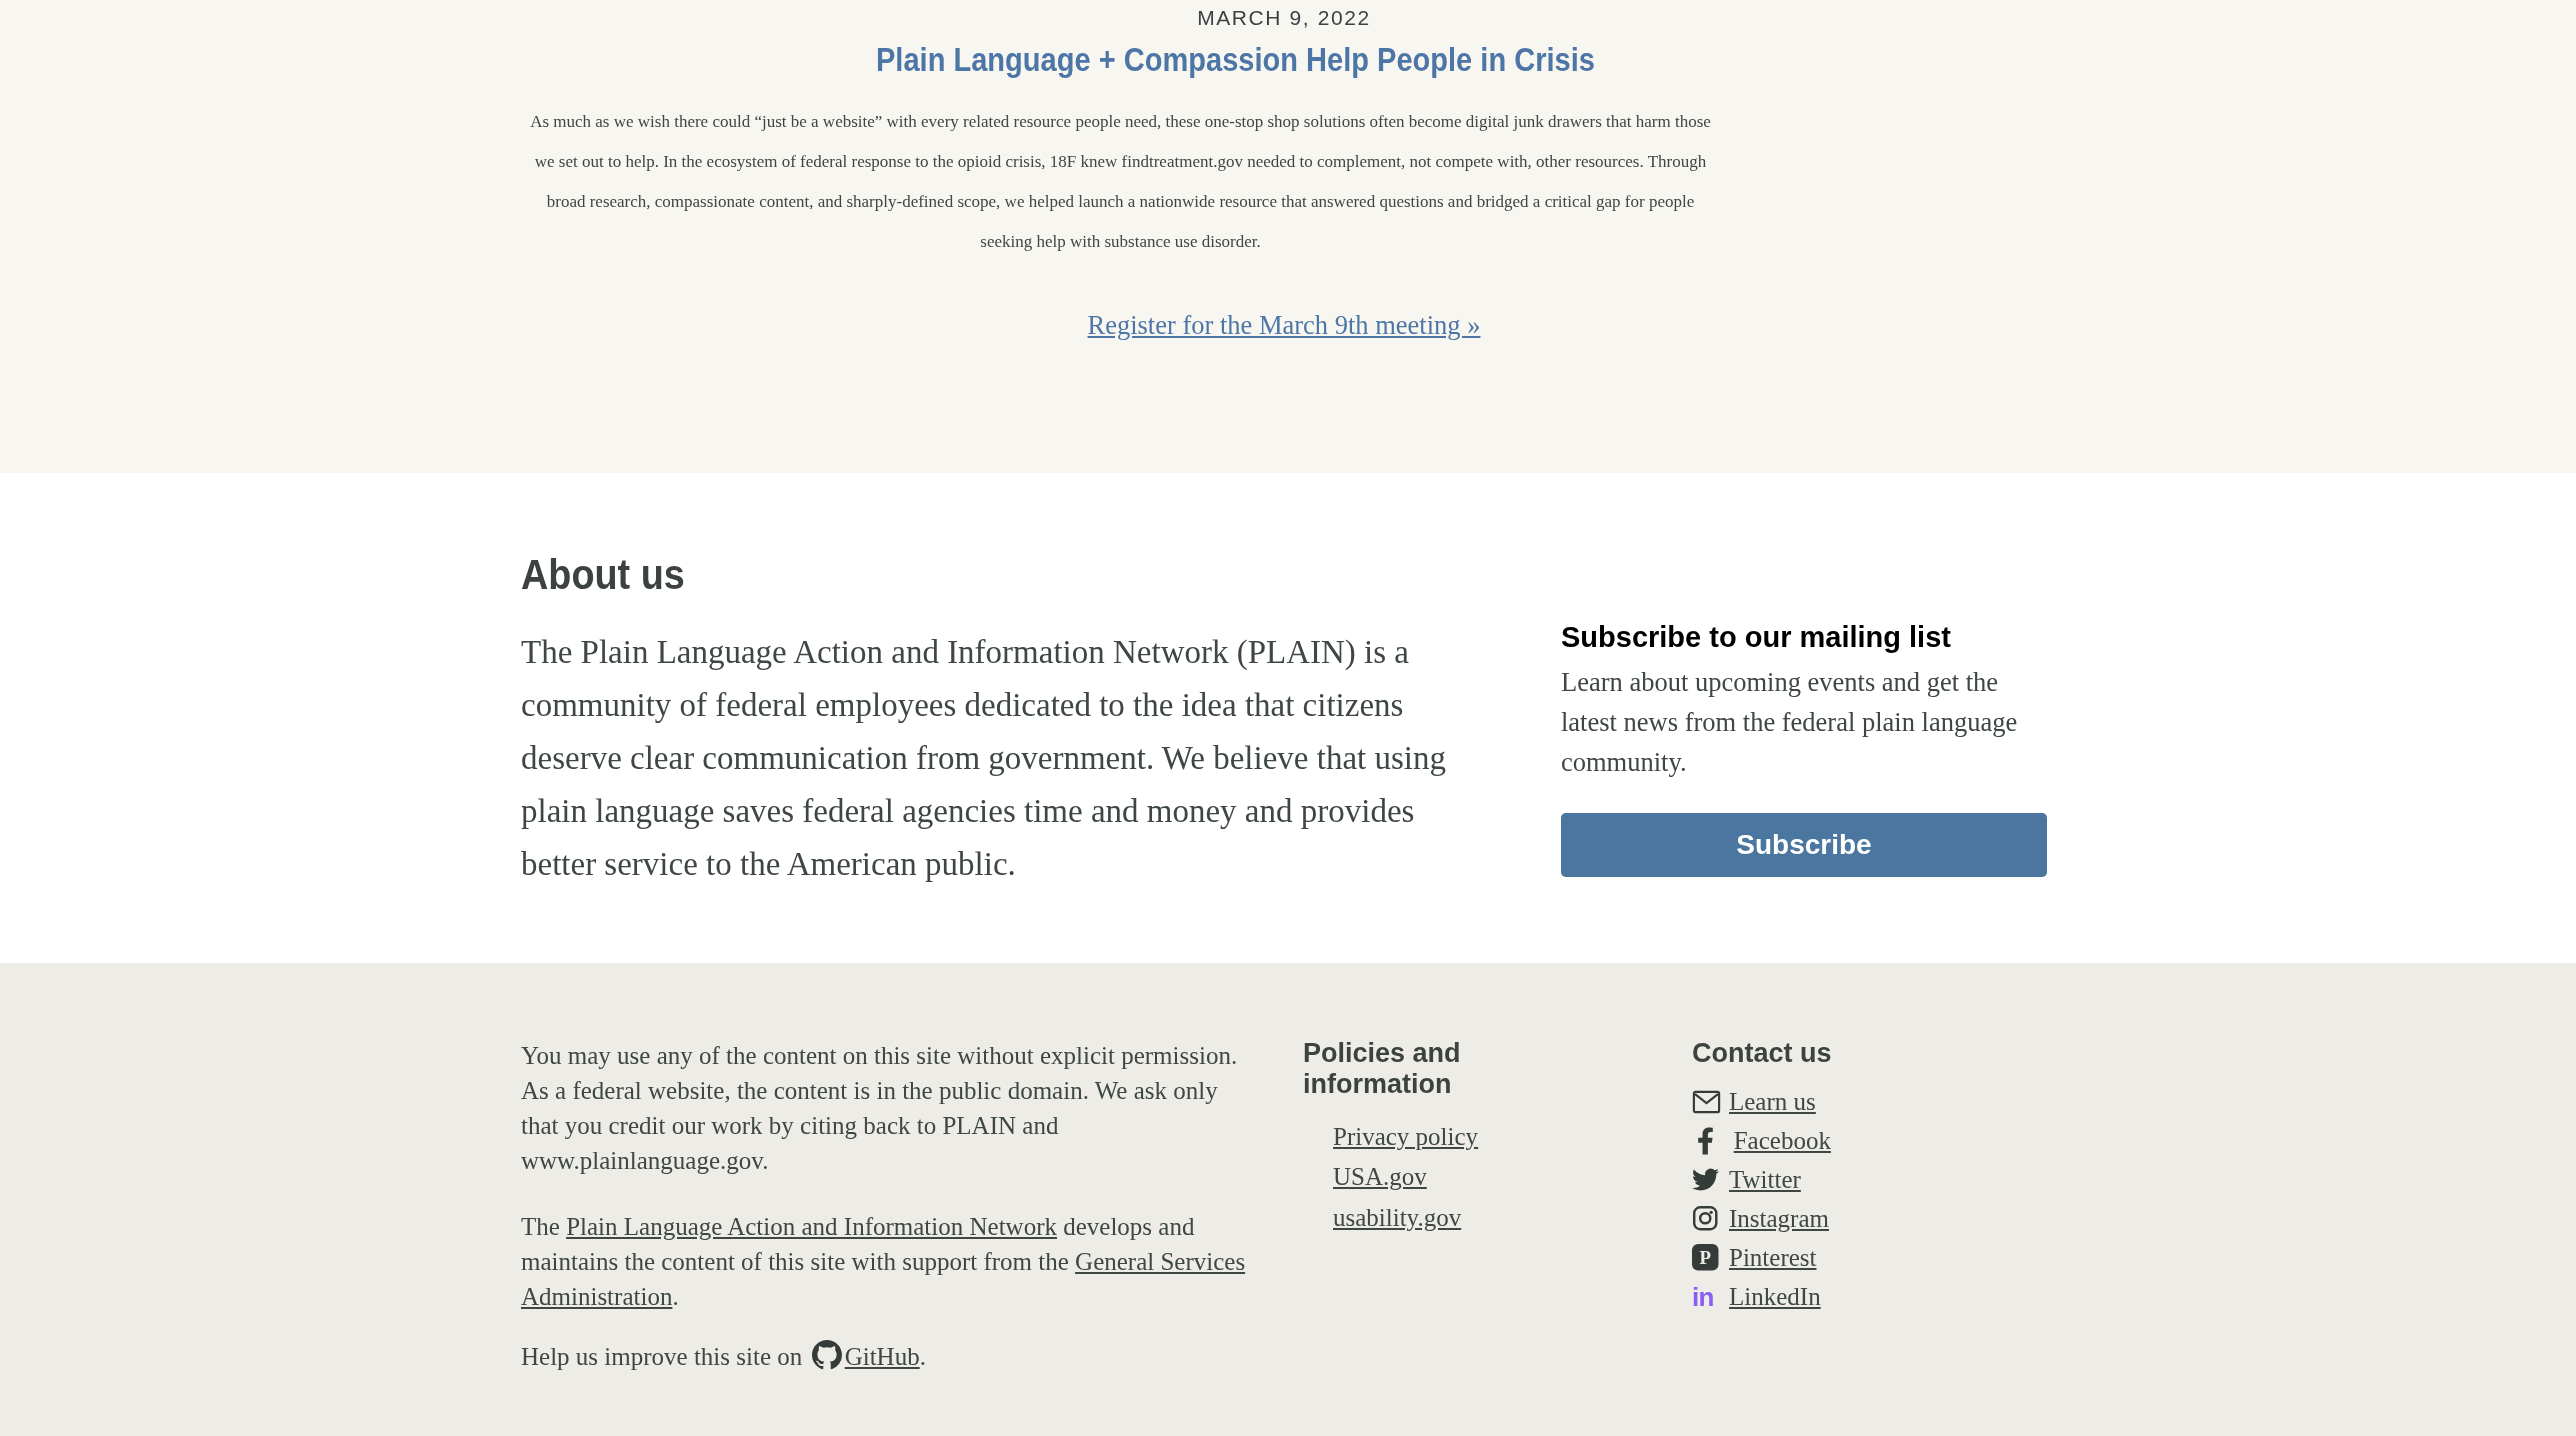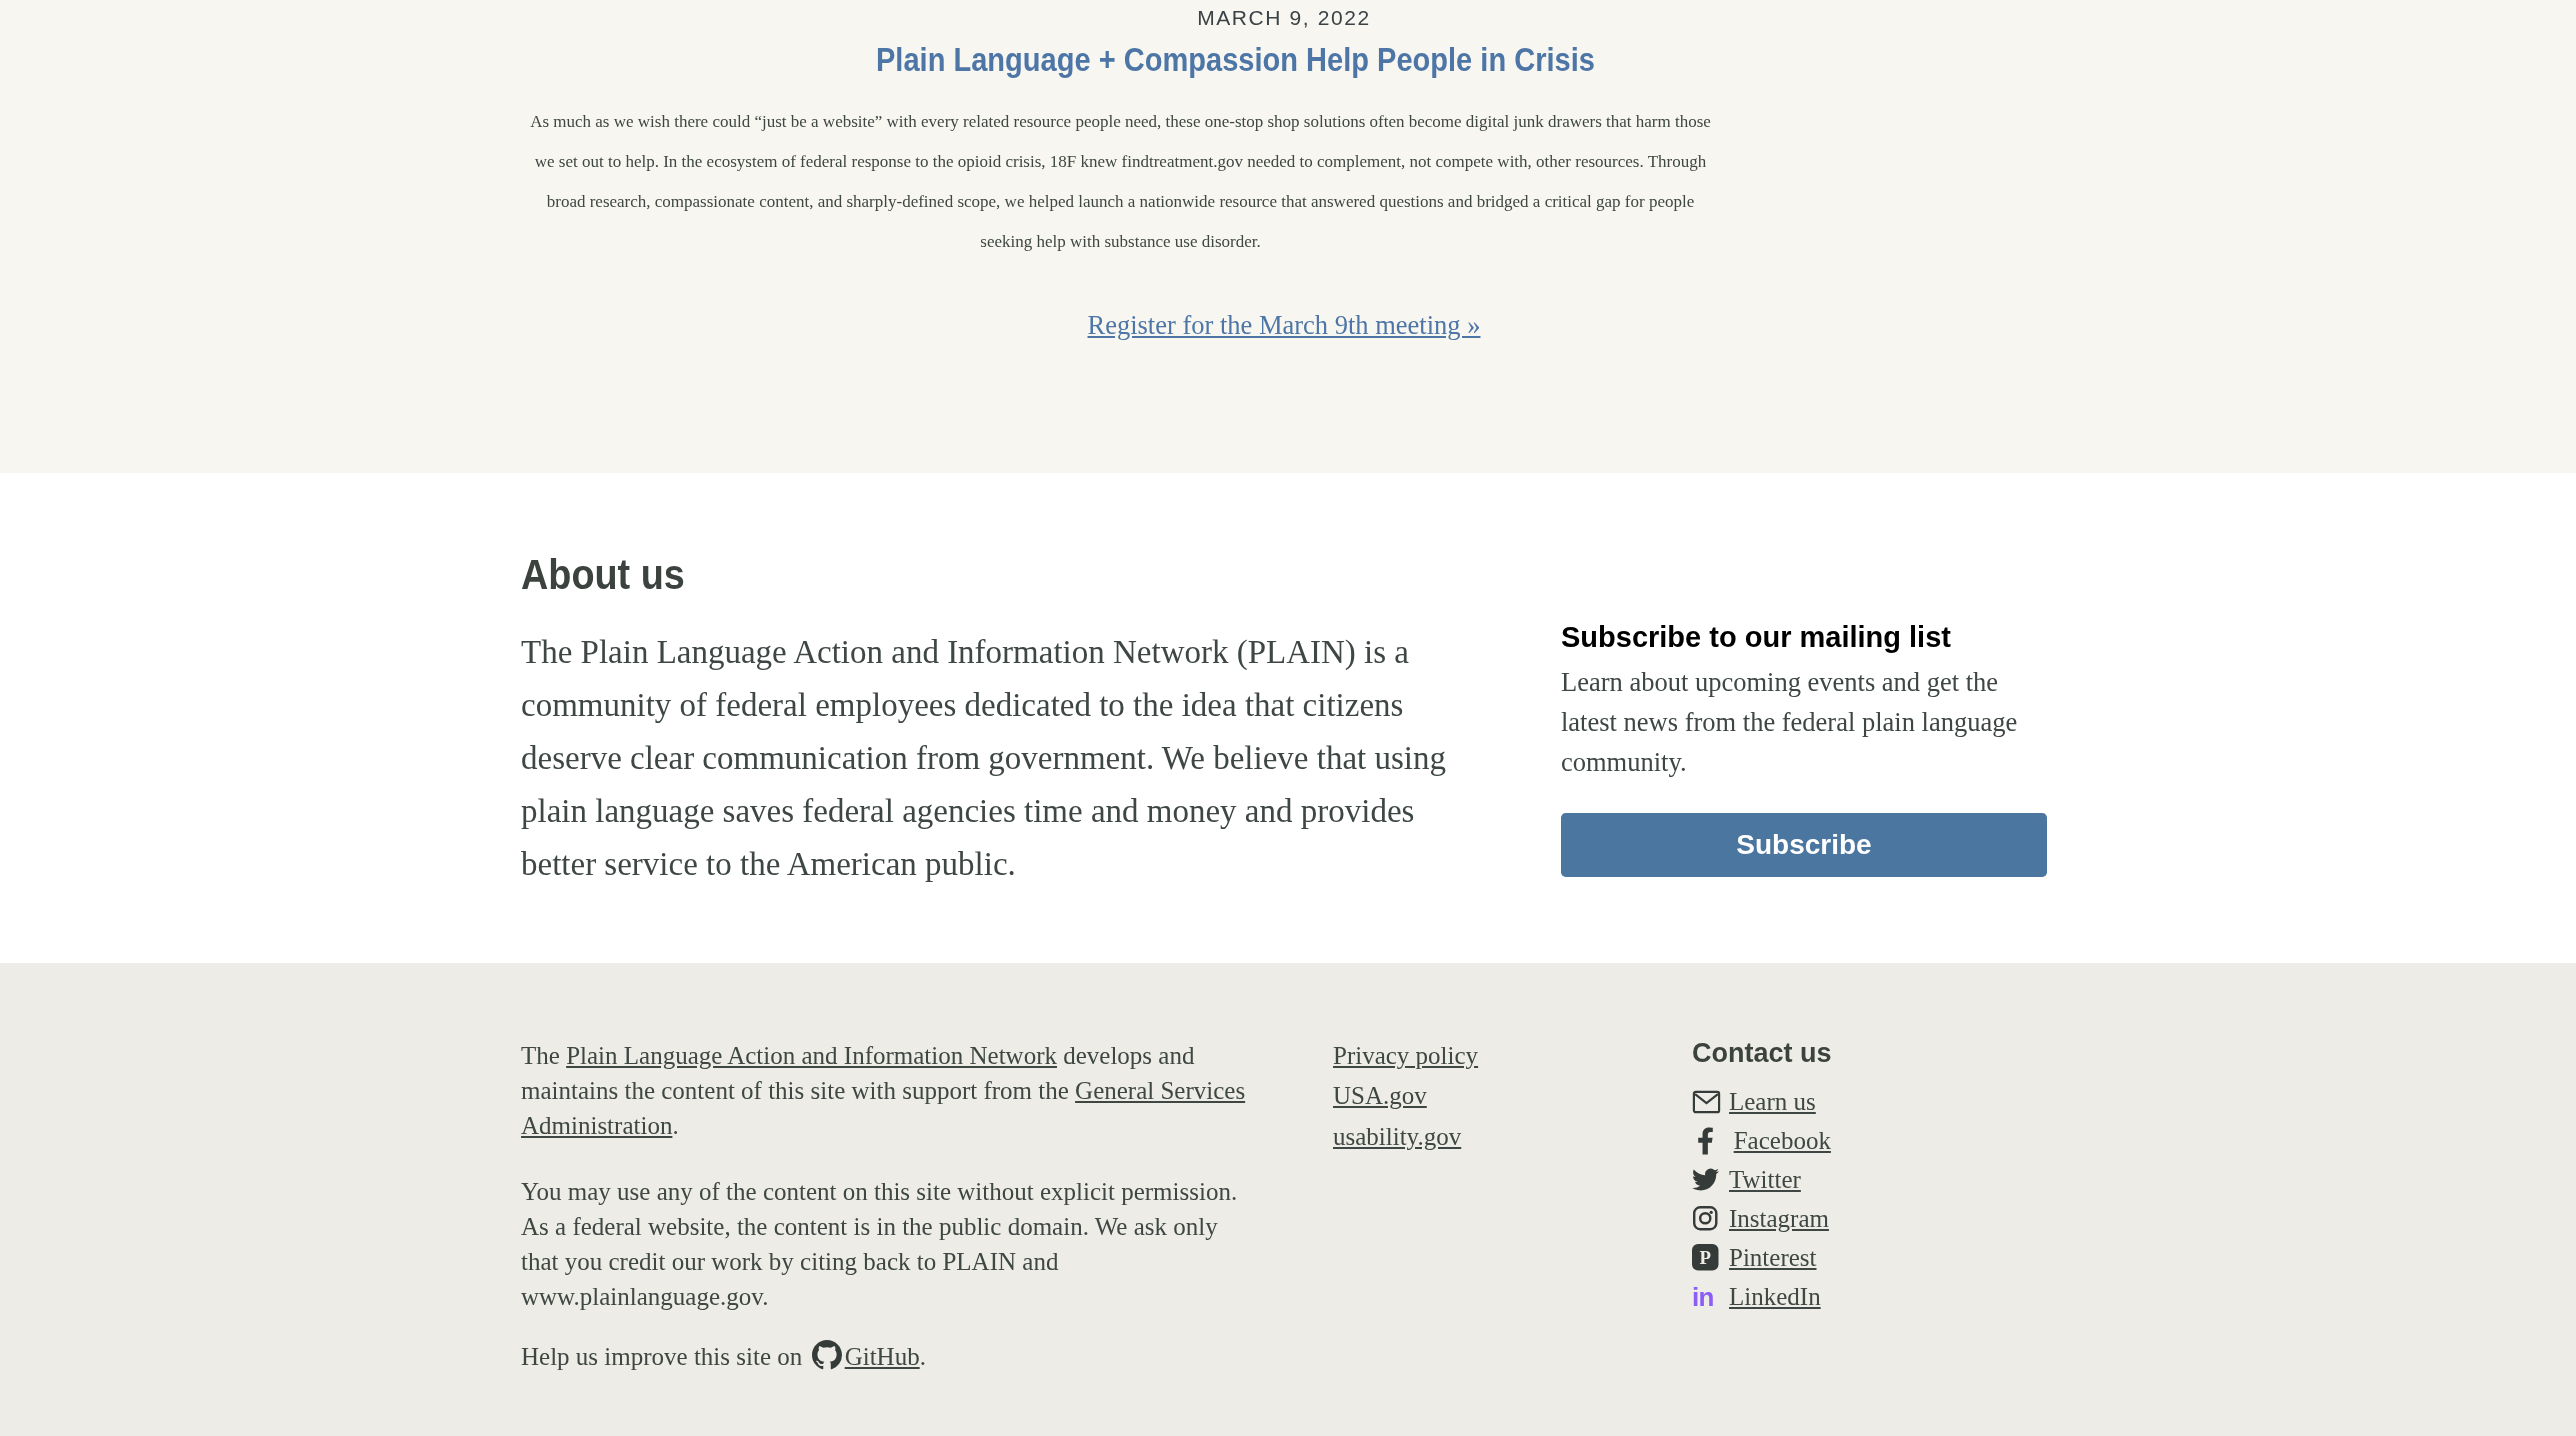--- a/index.html
+++ b/index.html
@@ -156,29 +156,30 @@
   <div class="subscribe-col">
     <h3 class="subscribe-title">Subscribe to our mailing list</h3>
     <p class="subscribe-body">Learn about upcoming events and get the latest news from the federal plain language community.</p>
     <button class="subscribe-btn">Subscribe</button>
   </div>
 </section>
 
 <footer class="site-footer">
 
   <div class="f-col1">
+    <p>You may use any of the content on this site without explicit permission. As a federal website, the content is in the public domain. We ask only that you credit our work by citing back to PLAIN and www.plainlanguage.gov.</p>
     <p><span>The </span><a href="#">Plain Language Action and Information Network</a><span> develops and maintains the content of this site with support from the </span><a href="#">General Services Administration</a><span>.</span></p>
-    <p>You may use any of the content on this site without explicit permission. As a federal website, the content is in the public domain. We ask only that you credit our work by citing back to PLAIN and www.plainlanguage.gov.</p>
     <p><span>Help us improve this site on</span>
       <svg class="gh-icon" width="30" height="30" viewBox="0 0 16 16" fill="currentColor">
           <path d="M8 0C3.58 0 0 3.58 0 8c0 3.54 2.29 6.53 5.47 7.59.4.07.55-.17.55-.38 0-.19-.01-.82-.01-1.49-2.01.37-2.53-.49-2.69-.94-.09-.23-.48-.94-.82-1.13-.28-.15-.68-.52-.01-.53.63-.01 1.08.58 1.23.82.72 1.21 1.87.87 2.33.66.07-.52.28-.87.51-1.07-1.78-.2-3.64-.89-3.64-3.95 0-.87.31-1.59.82-2.15-.08-.2-.36-1.02.08-2.12 0 0 .67-.21 2.2.82.64-.18 1.32-.27 2-.27.68 0 1.36.09 2 .27 1.53-1.04 2.2-.82 2.2-.82.44 1.1.16 1.92.08 2.12.51.56.82 1.27.82 2.15 0 3.07-1.87 3.75-3.65 3.95.29.25.54.73.54 1.48 0 1.07-.01 1.93-.01 2.2 0 .21.15.46.55.38A8.012 8.012 0 0 0 16 8c0-4.42-3.58-8-8-8z"></path>
         </svg><a href="#">GitHub</a><span>.</span></p>
   </div>
 
   <div class="f-col2">
+    <h4 class="f-heading">Policies and information</h4>
     <div class="policy-item"><a href="#" class="policy-link">Privacy policy</a></div>
     <div class="policy-item"><a href="#" class="policy-link">USA.gov</a></div>
     <div class="policy-item"><a href="#" class="policy-link">usability.gov</a></div>
   </div>
 
   <div class="f-col3">
     <h4 class="f-heading">Contact us</h4>
 
     <a href="#" class="contact-row">
       <span class="contact-icon">

